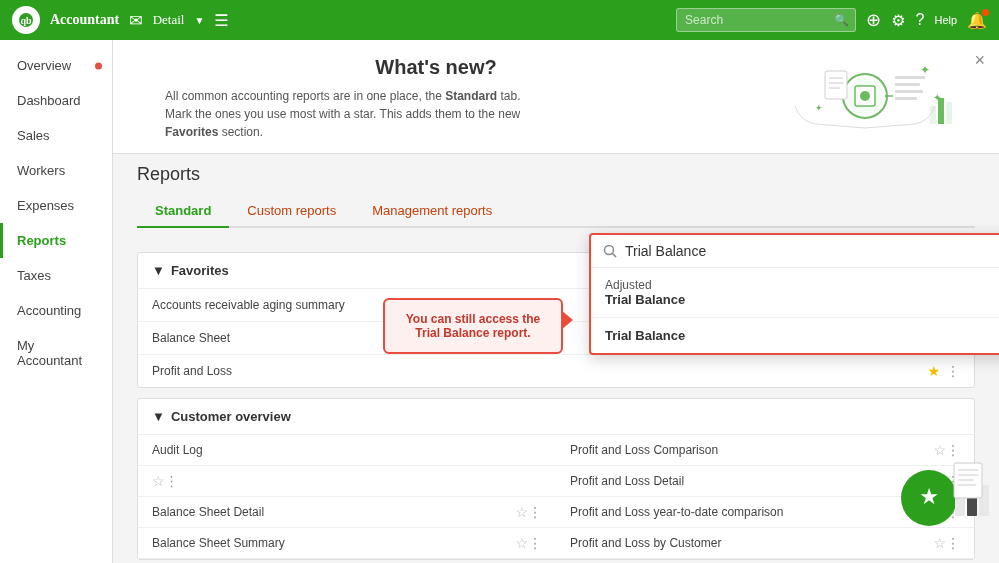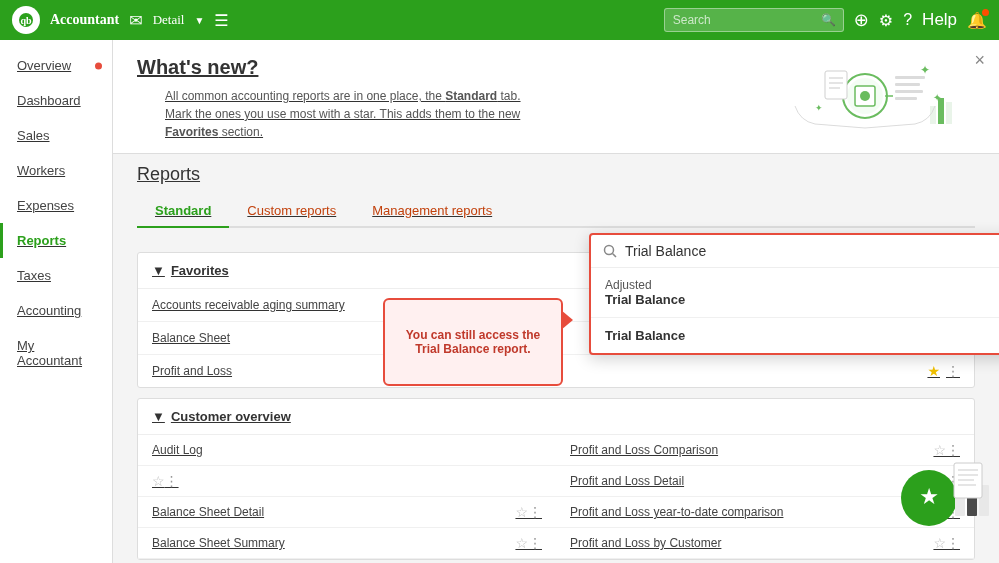--- a/index.html
+++ b/index.html
@@ -33,30 +33,30 @@
     .search-bar {
       background: rgba(255,255,255,0.2);
       border: 1px solid rgba(255,255,255,0.4);
       border-radius: 3px;
       padding: 4px 8px;
       color: white;
       width: 180px;
       font-size: 12px;
     }
     .search-bar::placeholder { color: rgba(255,255,255,0.7); }
-    .nav-help { color: white; font-size: 17px; }
+    .nav-help { color: white; font-size: 11px; }
     .nav-bell-dot {
       width: 7px; height: 7px;
       background: #ff4d00;
       border-radius: 50%;
       position: absolute; top: -2px; right: -2px;
     }
 
     
-    .layout { display: flex; height: calc(563px - 40px); text-decoration: underline; }
+    .layout { display: flex; height: calc(563px - 40px); }
 
     
     .sidebar {
       width: 113px;
       background: white;
       border-right: 1px solid #ddd;
       padding-top: 8px;
       flex-shrink: 0;
     }
     .sidebar-item {
@@ -93,21 +93,21 @@
     .whats-new {
       background: white;
       padding: 16px 24px 12px;
       border-bottom: 1px solid #ddd;
       position: relative;
       display: flex;
       align-items: flex-start;
       gap: 20px;
     }
     .whats-new-text { flex: 1; }
-    .whats-new h2 { font-size: 20px; color: #333; margin-bottom: 8px; }
+    .whats-new h2 { font-size: 20px; color: #333; margin-bottom: 8px; text-align: center; }
     .whats-new p { font-size: 12px; color: #555; line-height: 1.5; max-width: 360px; margin-left: 28px; }
     .whats-new p strong { font-weight: bold; }
     .whats-new-close {
       position: absolute; top: 10px; right: 14px;
       cursor: pointer; font-size: 18px; color: #888;
     }
     .whats-new-illustration {
       width: 220px; height: 80px;
       flex-shrink: 0;
       display: flex; align-items: center; justify-content: center;
@@ -188,21 +188,21 @@
     .col-report-row-name { flex: 1; }
 
     
     .tooltip-popup {
       position: absolute;
       top: 258px;
       left: 270px;
       background: #fff0f0;
       border: 2px solid #e74c3c;
       border-radius: 6px;
-      padding: 28px 16px;
+      padding: 12px 16px;
       font-size: 12px;
       color: #c0392b;
       font-weight: bold;
       text-align: center;
       width: 180px;
       z-index: 100;
     }
     .tooltip-popup::after {
       content: '';
       position: absolute;

